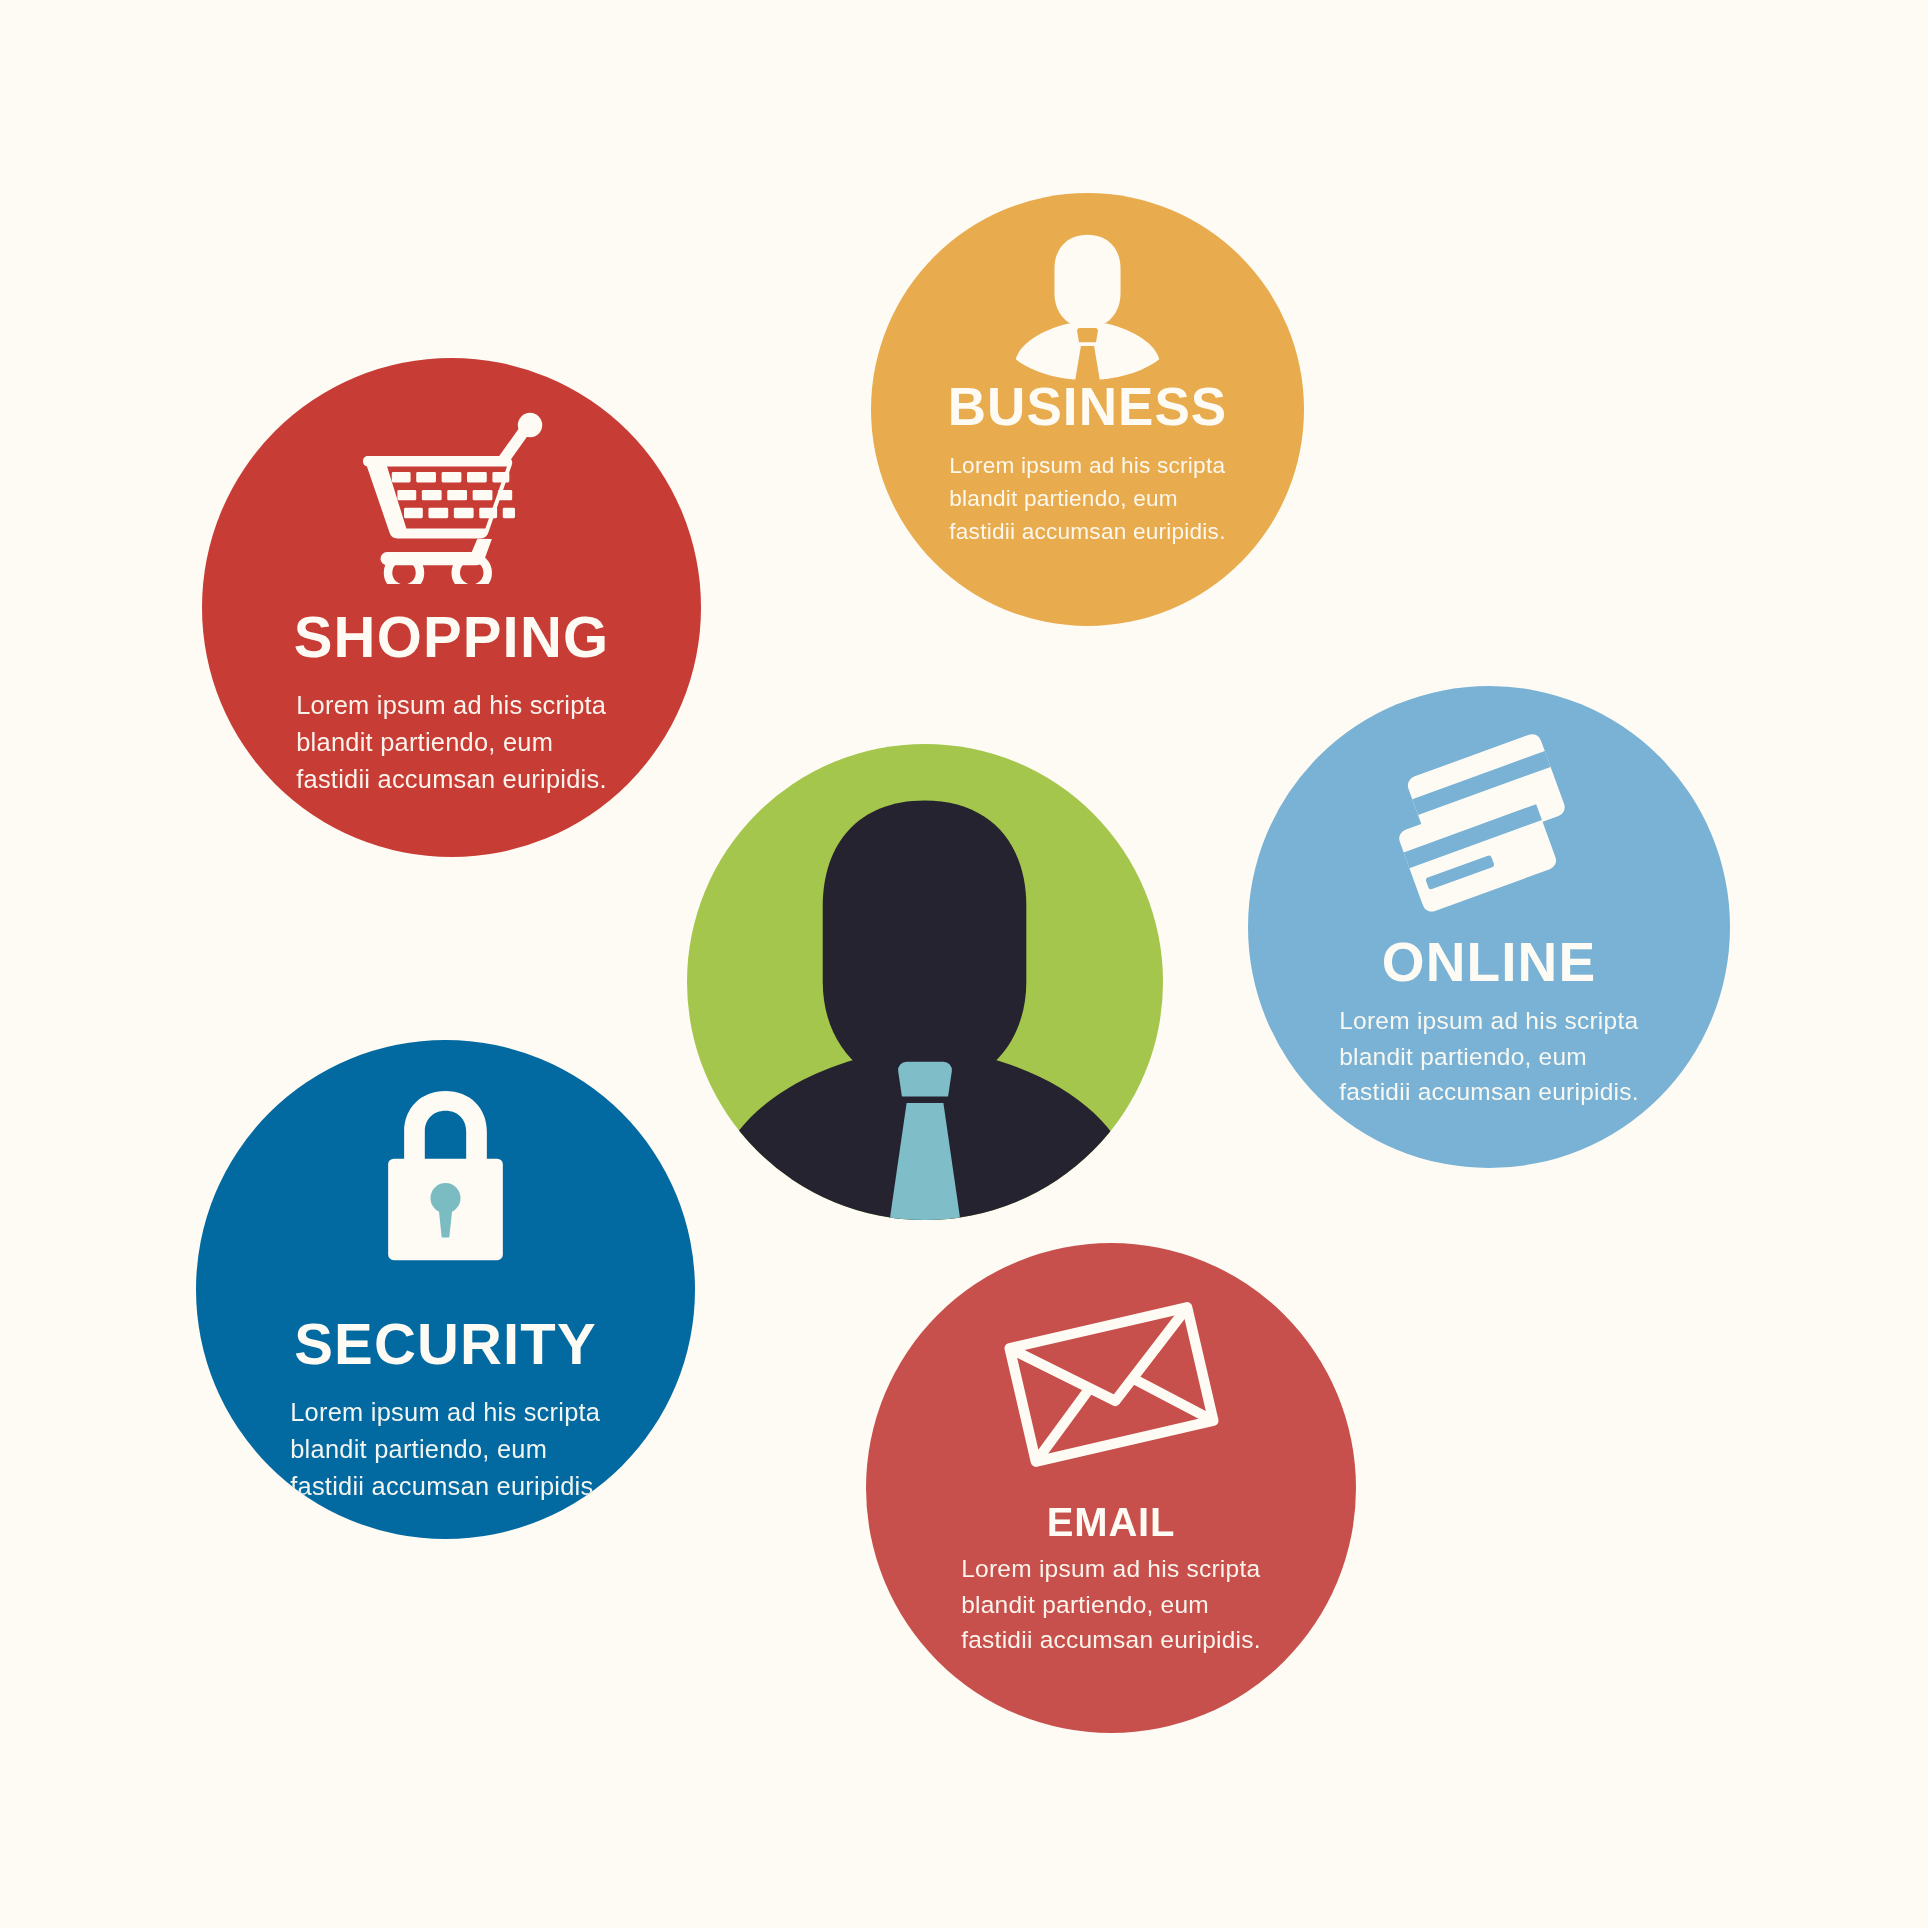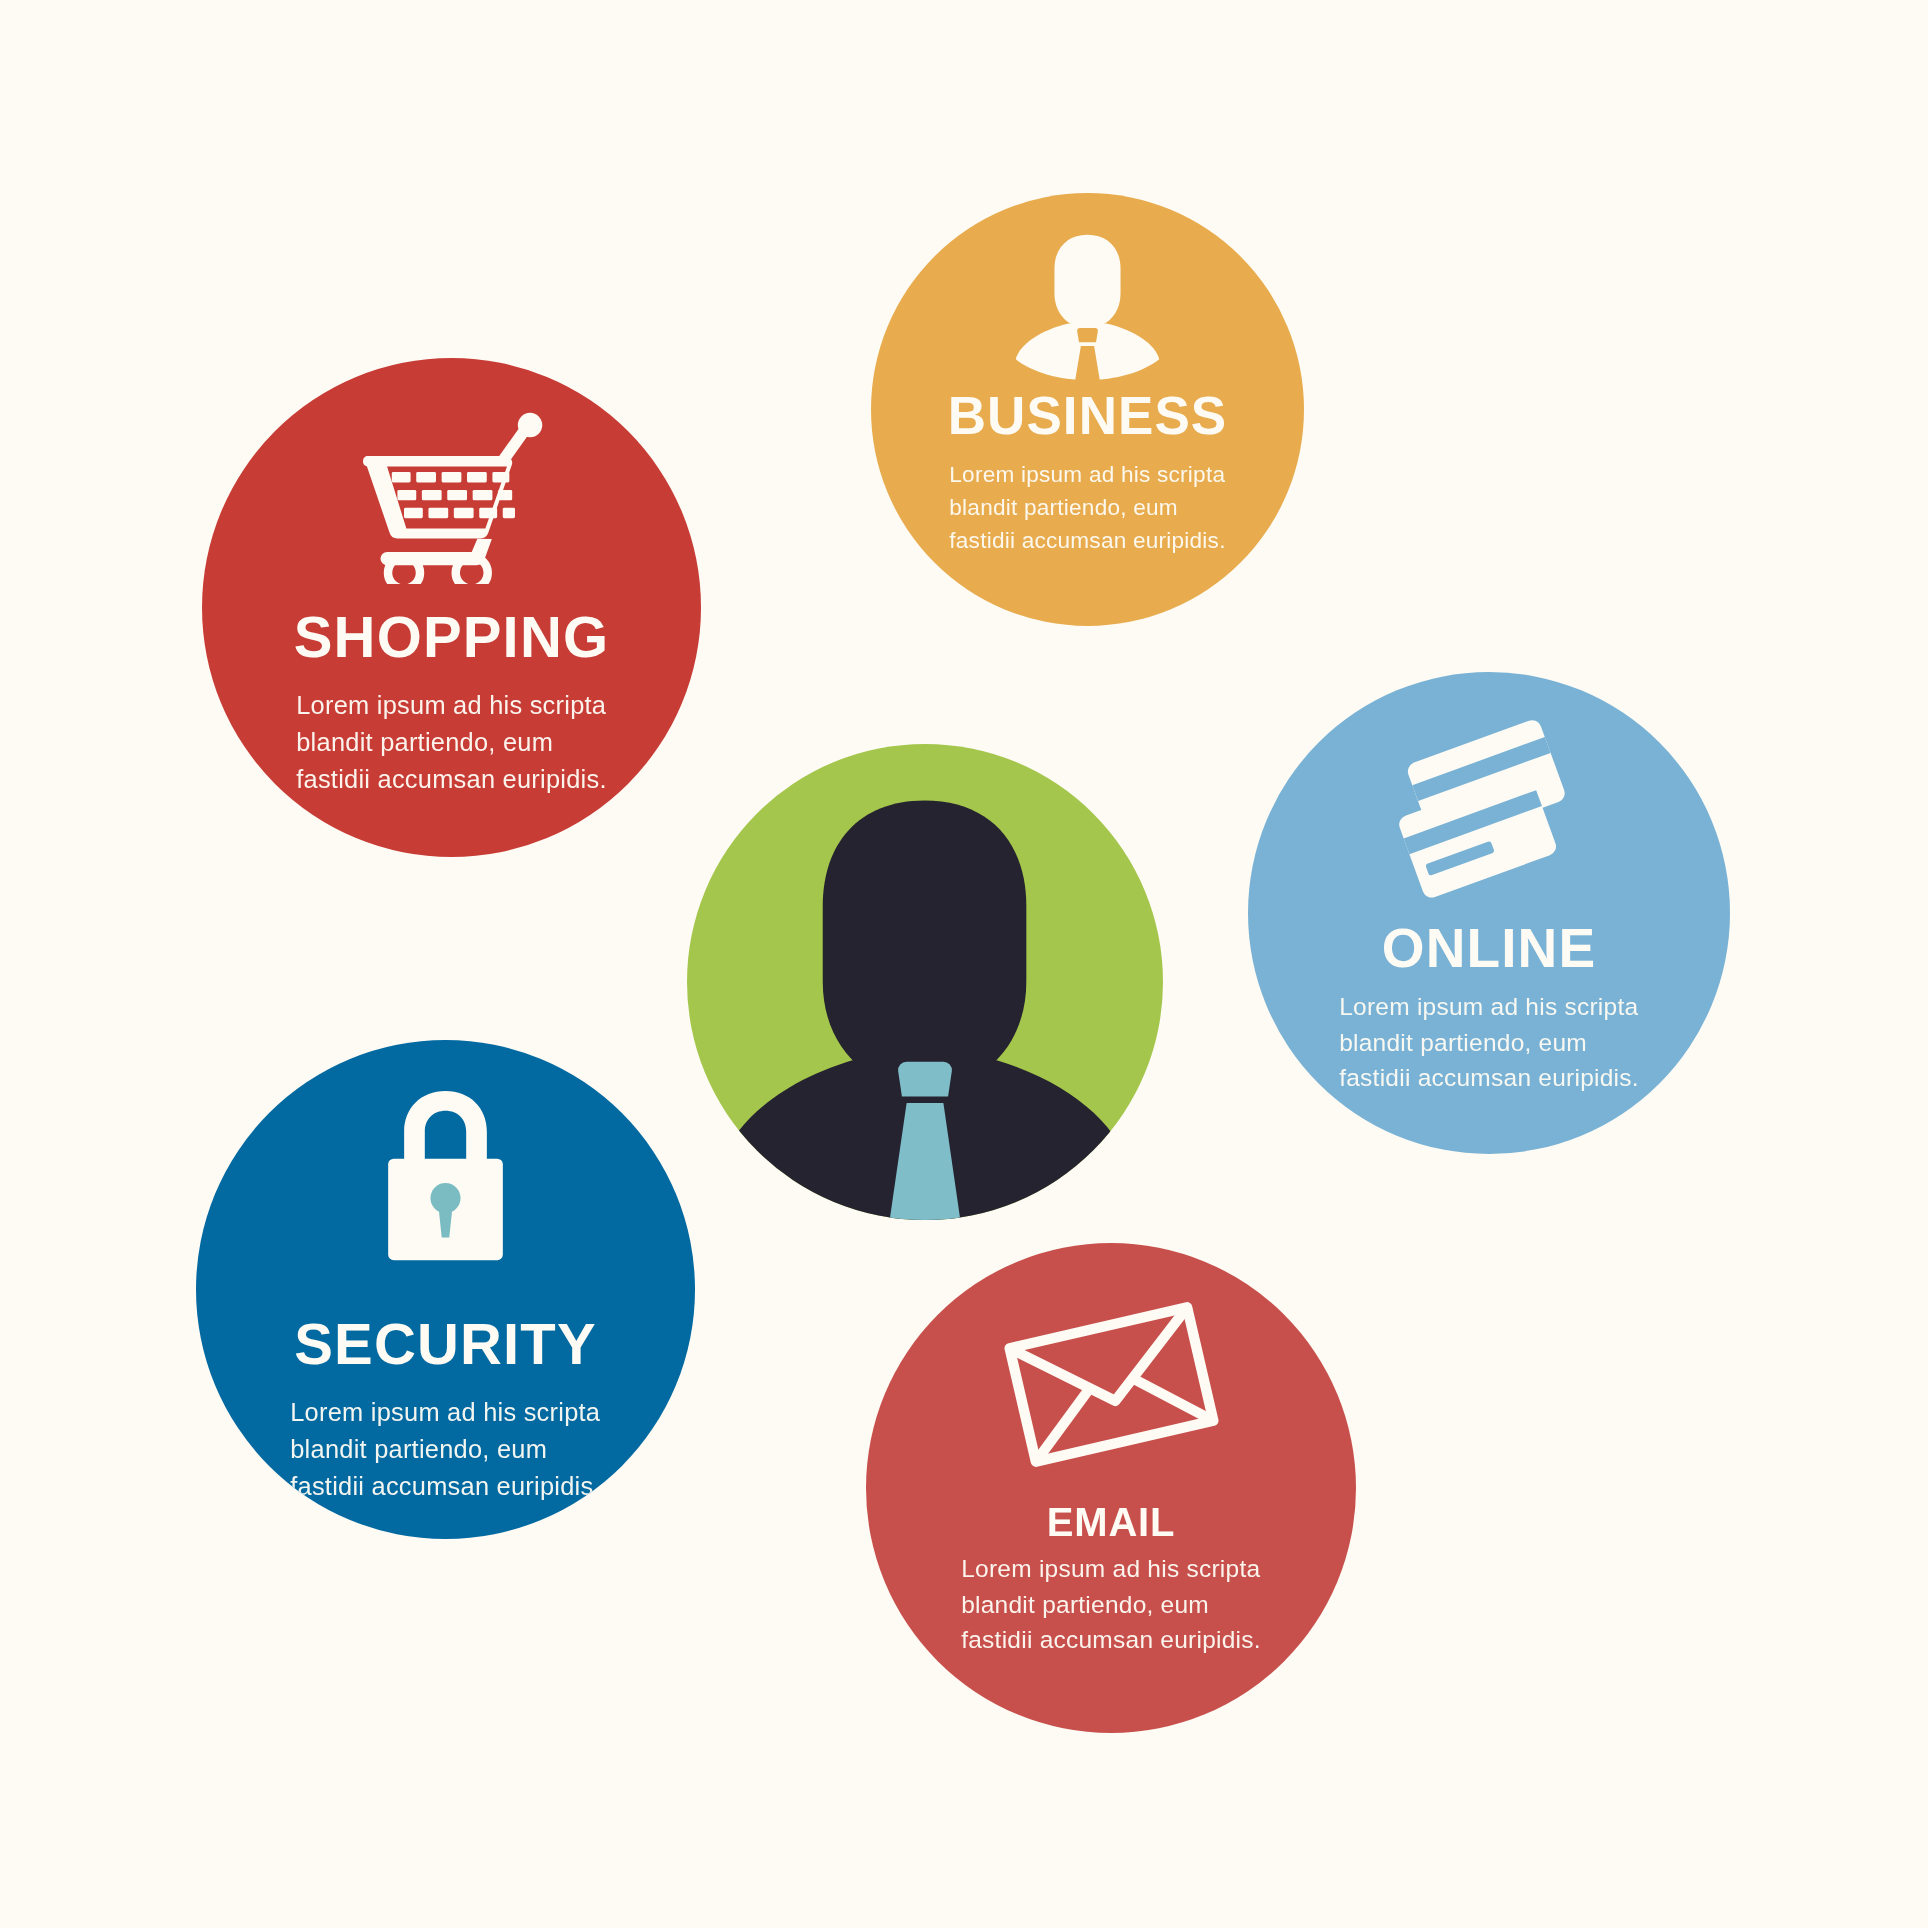--- a/index.html
+++ b/index.html
@@ -59,25 +59,25 @@
   }
   #node-shopping .icon-wrap { margin-top: 45px; height: 188px; }
   #node-shopping .node-title { font-size: 58px; margin-top: 17px; }
   #node-shopping .node-body { font-size: 25.4px; margin-top: 21px; }
 
   #node-business {
     left: 871px; top: 193px; width: 433px; height: 433px;
     background: #E8AC4E;
   }
   #node-business .icon-wrap { margin-top: 36px; height: 151px; }
-  #node-business .node-title { font-size: 53px; margin-top: 9px; }
+  #node-business .node-title { font-size: 53px; margin-top: 0; }
   #node-business .node-body { font-size: 22.6px; margin-top: 17px; }
 
   #node-online {
-    left: 1248px; top: 672px; width: 482px; height: 482px;
+    left: 1248px; top: 686px; width: 482px; height: 482px;
     background: #79B2D4;
   }
   #node-online .icon-wrap { margin-top: 47px; height: 193px; }
   #node-online .node-title { font-size: 55px; margin-top: 9.4px; }
   #node-online .node-body { font-size: 24.5px; margin-top: 13px; }
 
   #node-security {
     left: 196px; top: 1040px; width: 499px; height: 499px;
     background: #0369a1;
   }

